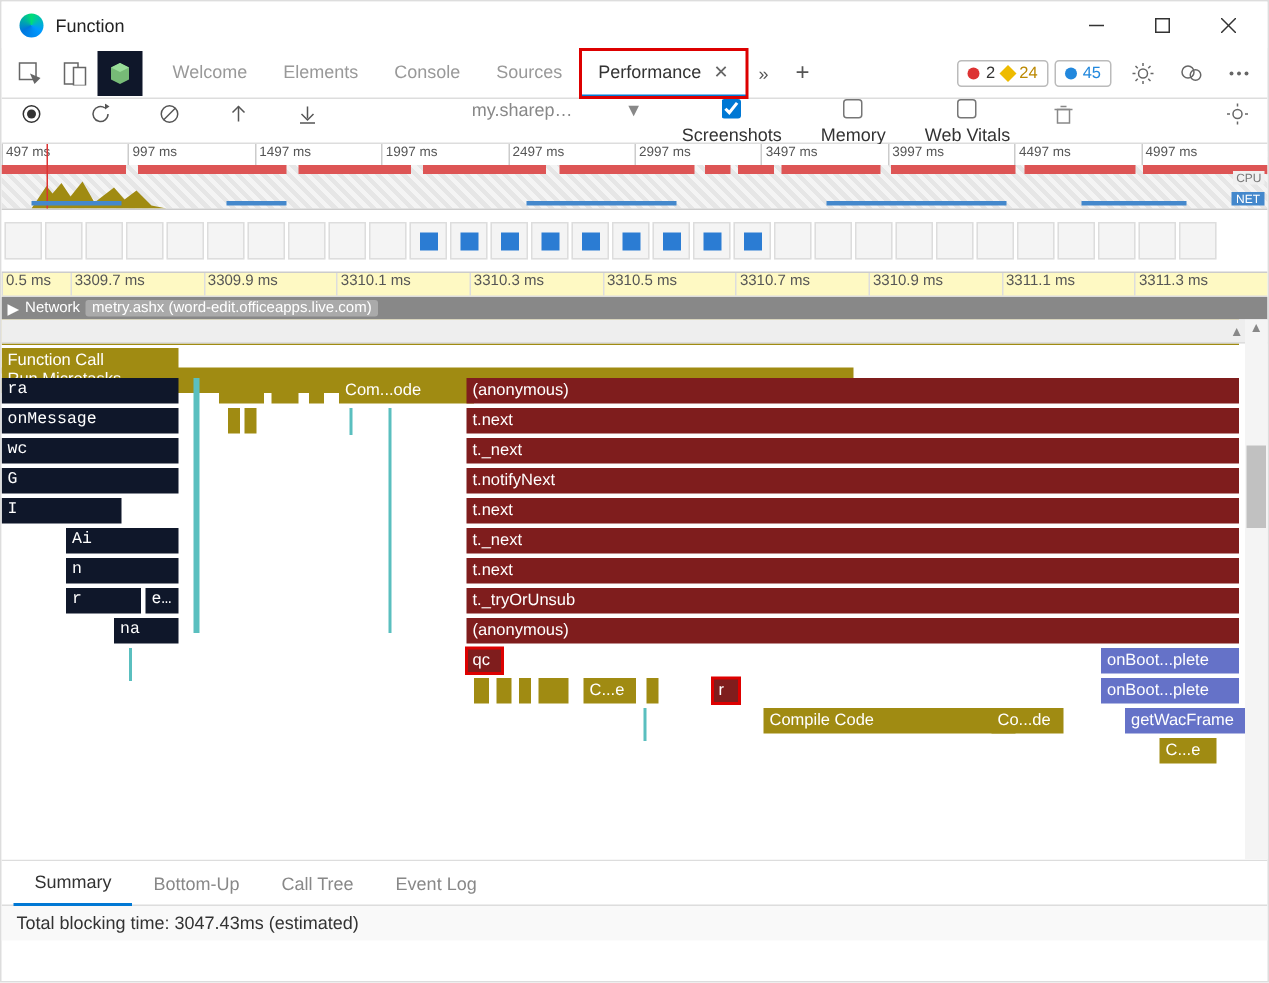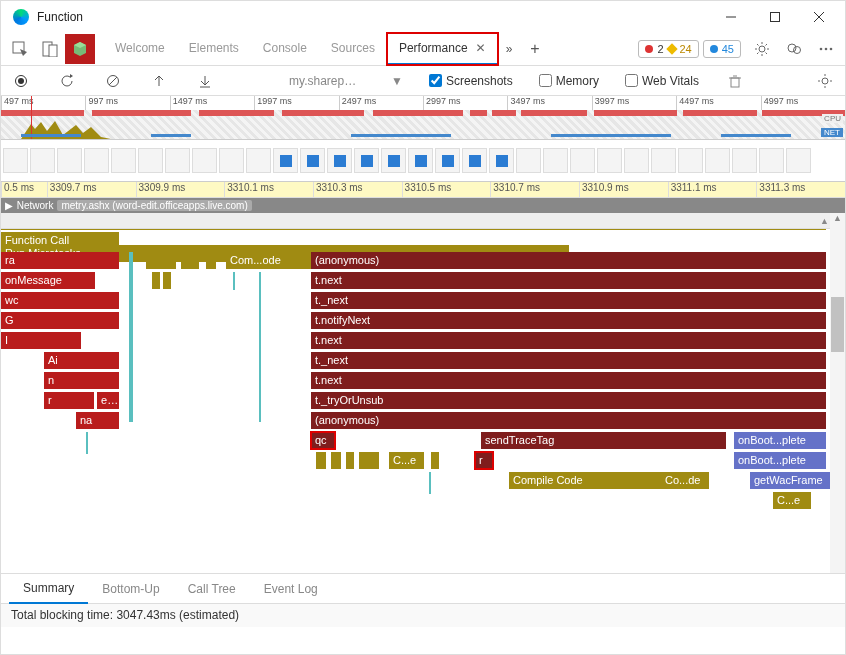--- a/index.html
+++ b/index.html
@@ -16,24 +16,24 @@
     .tab { padding: 0 12px; height: 32px; display:flex; align-items:center; color:#999; cursor:pointer; font-size:12px; border-bottom: 2px solid transparent; }
     .tab.sel { color:#333; border-bottom:2px solid #0078d4; background:#fff; outline: 2px solid #d00; outline-offset: -1px; margin-top: 0; }
     .tab-close { margin-left:8px; color:#666; }
     .chev { padding:0 8px; color:#555;}
     .plus { padding:0 10px; color:#555; font-size:16px;}
     .badge { display:flex; align-items:center; padding:2px 6px; border:1px solid #bbb; border-radius:3px; font-size:11px; margin-left:4px; background:#fff; gap:4px;}
     .dot{width:8px;height:8px;border-radius:50%;display:inline-block;}
     .dot.r{background:#d33;} .dot.y{background:#eb0;} .dot.b{background:#28d;}
     .badge-num{color:#333;}
     .right-icons{display:flex;align-items:center;gap:2px;margin-left:6px;}
-    .sub-toolbar{height:30px;display:flex;align-items:center;gap:26px;padding:0 10px;border-bottom:1px solid #ddd;}
+    .sub-toolbar{height:30px;display:flex;align-items:flex-start;gap:26px;padding:0 10px;border-bottom:1px solid #ddd;}
     .sub-ico{width:20px;height:20px;display:flex;align-items:center;justify-content:center;color:#666;cursor:pointer;}
     .urlbox{margin-left:auto;color:#888;font-size:12px;padding:0 4px; width:80px; white-space:nowrap; overflow:hidden; text-overflow:ellipsis;}
-    .chk{display:flex;align-items:center;gap:4px;color:#333;font-size:12px;}
+    .chk{display:flex;align-items:center;gap:4px;color:#333;font-size:12px;flex-direction:column;}
     .chk input{accent-color:#0078d4;}
     .trash{color:#888;}
     .settings{margin-left:auto;}
     .overview{height:44px;position:relative;background:repeating-linear-gradient(45deg,#e6e6e6 0,#e6e6e6 3px,#f4f4f4 3px,#f4f4f4 6px);border-bottom:1px solid #ccc;}
     .ov-ticks{position:absolute;top:0;left:0;right:0;height:14px;background:#fff;font-size:9px;color:#555;display:flex;}
     .ov-tick{flex:1;border-left:1px solid #ccc;padding-left:2px;white-space:nowrap;}
     .ov-bars{position:absolute;top:14px;left:0;right:0;height:6px;display:flex;}
     .ov-bar{height:6px;}
     .ov-mount{position:absolute;bottom:0;left:20px;}
     .cpu-label{position:absolute;right:2px;bottom:16px;font-size:8px;color:#777;background:#f0f0f0;padding:0 2px;}
@@ -42,21 +42,21 @@
     .thumbs{height:42px;background:#fff;border-bottom:1px solid #ccc;display:flex;align-items:center;gap:2px;padding:0 2px;}
     .thumb{width:25px;height:25px;background:#f4f4f4;border:1px solid #ddd;display:flex;align-items:center;justify-content:center;}
     .word-ico{width:12px;height:12px;background:#2b7cd3;display:inline-block;}
     .flame-ticks{height:16px;background:#fef9c3;display:flex;font-size:10px;color:#555;border-bottom:1px solid #ddd;}
     .flame-tick{flex:1;border-left:1px solid #ddd;padding-left:2px;white-space:nowrap;}
     .network-row{height:15px;background:#888;color:#fff;font-size:10px;display:flex;align-items:center;padding-left:4px;gap:4px;}
     .network-row .tri{display:inline-block;}
     .flame-area{position:relative;height:360px;background:#fff;overflow:hidden;}
     .bar{height:17px;color:#fff;font-size:11px;line-height:17px;padding:0 4px;overflow:hidden;white-space:nowrap;text-overflow:ellipsis;position:absolute;}
     .olive{background:#a08b12;}
-    .green{background:#b91c1c;}
+    .green{background:#0f172a;font-family:Liberation Mono, monospace;}
     .teal{background:#7f1d1d;}
     .purple{background:#6572c8;}
     .outline-red{outline:2px solid #d00;outline-offset:-1px;}
     .scrollbar-y{position:absolute;right:0;top:0;width:15px;height:100%;background:#f4f4f4;}
     .scroll-thumb{width:13px;margin:1px;background:#c1c1c1;}
     .bottom-tabs{height:30px;border-top:1px solid #ddd;display:flex;align-items:center;padding:0 8px;gap:0;}
     .btab{padding:0 14px;height:30px;display:flex;align-items:center;color:#888;font-size:12px;cursor:pointer;}
     .btab.sel{color:#333;border-bottom:2px solid #0078d4;}
     .status{height:24px;border-top:1px solid #ddd;padding:4px 10px;font-size:12px;color:#333;background:#f9f9f9;}
     svg{display:block;}
@@ -347,21 +347,21 @@
   <span style="background:#aaa;padding:0 4px;border-radius:2px;">metry.ashx (word-edit.officeapps.live.com)</span>
 </div>
 
 <div class="flame-area">
   <div class="bar olive" style="left:0;top:0;width:825px">Task</div>
   <div class="up-tri" style="position:absolute;top:0;right:0;height:16px;line-height:16px;">▲</div>
   <div class="bar olive" style="left:0;top:19px;width:118px">Function Call</div>
   <div class="bar olive" style="left:130;top:32px;width:568px">Run Microtasks</div>
 
   <div class="bar green" style="left:0;top:39px;width:118px">ra</div>
-  <div class="bar green" style="left:0;top:59px;width:94px">onMessage</div>
+  <div class="bar green" style="left:0;top:59px;width:118px">onMessage</div>
   <div class="bar green" style="left:0;top:79px;width:118px">wc</div>
   <div class="bar green" style="left:0;top:99px;width:118px">G</div>
   <div class="bar green" style="left:0;top:119px;width:80px">I</div>
   <div class="bar green" style="left:43px;top:139px;width:75px">Ai</div>
   <div class="bar green" style="left:43px;top:159px;width:75px">n</div>
   <div class="bar green" style="left:43px;top:179px;width:50px">r</div>
   <div class="bar green" style="left:96px;top:179px;width:22px">e...</div>
   <div class="bar green" style="left:75px;top:199px;width:43px">na</div>
 
   <div class="bar olive" style="left:145px;top:39px;width:30px"></div>
@@ -374,21 +374,20 @@
   <div class="bar teal" style="left:310px;top:39px;width:515px">(anonymous)</div>
   <div class="bar teal" style="left:310px;top:59px;width:515px">t.next</div>
   <div class="bar teal" style="left:310px;top:79px;width:515px">t._next</div>
   <div class="bar teal" style="left:310px;top:99px;width:515px">t.notifyNext</div>
   <div class="bar teal" style="left:310px;top:119px;width:515px">t.next</div>
   <div class="bar teal" style="left:310px;top:139px;width:515px">t._next</div>
   <div class="bar teal" style="left:310px;top:159px;width:515px">t.next</div>
   <div class="bar teal" style="left:310px;top:179px;width:515px">t._tryOrUnsub</div>
   <div class="bar teal" style="left:310px;top:199px;width:515px">(anonymous)</div>
   <div class="bar teal outline-red" style="left:310px;top:219px;width:24px">qc</div>
-  <div class="bar teal" style="left:480px;top:219px;width:245px">sendTraceTag</div>
   <div class="bar purple" style="left:733px;top:219px;width:92px">onBoot...plete</div>
   <div class="bar teal outline-red" style="left:474px;top:239px;width:18px">r</div>
   <div class="bar purple" style="left:733px;top:239px;width:92px">onBoot...plete</div>
 
   <div class="bar olive" style="left:315px;top:239px;width:10px"></div>
   <div class="bar olive" style="left:330px;top:239px;width:10px"></div>
   <div class="bar olive" style="left:345px;top:239px;width:8px"></div>
   <div class="bar olive" style="left:358px;top:239px;width:20px"></div>
   <div class="bar olive" style="left:388px;top:239px;width:35px">C...e</div>
   <div class="bar olive" style="left:430px;top:239px;width:8px"></div>

